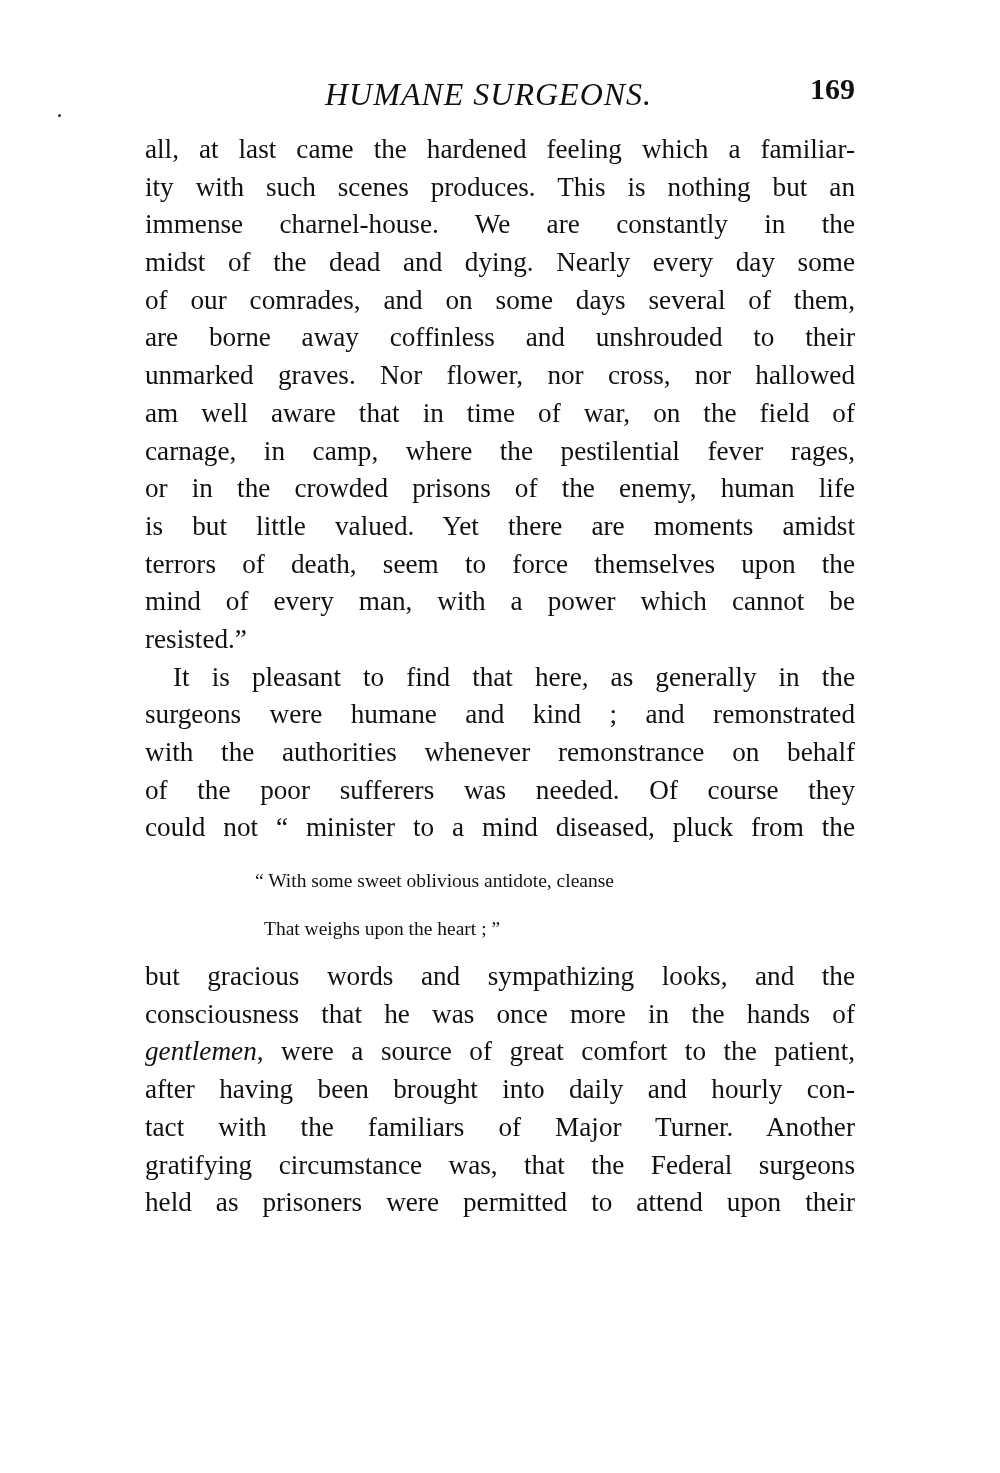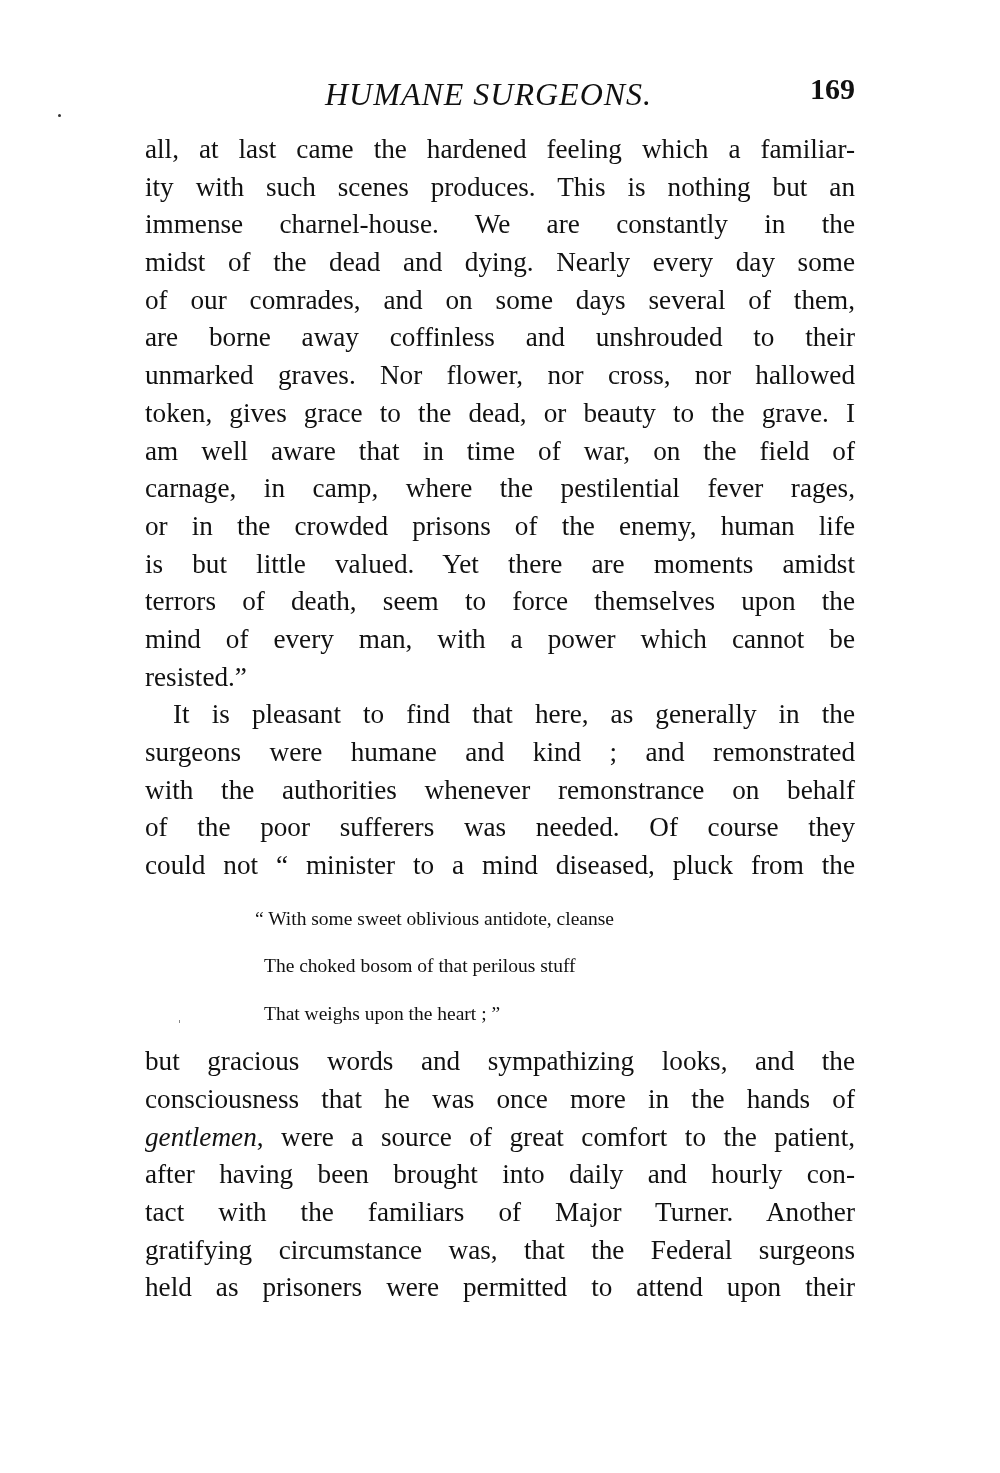--- a/index.html
+++ b/index.html
@@ -30,41 +30,39 @@
 
 <div class="body">
   <div>
     <div class="line">all, at last came the hardened feeling which a familiar-</div>
     <div class="line">ity with such scenes produces. This is nothing but an</div>
     <div class="line">immense charnel-house. We are constantly in the</div>
     <div class="line">midst of the dead and dying. Nearly every day some</div>
     <div class="line">of our comrades, and on some days several of them,</div>
     <div class="line">are borne away coffinless and unshrouded to their</div>
     <div class="line">unmarked graves. Nor flower, nor cross, nor hallowed</div>
-    <div class="line">token, gives grace to the dead, or beauty to the grave. I</div>
     <div class="line">am well aware that in time of war, on the field of</div>
     <div class="line">carnage, in camp, where the pestilential fever rages,</div>
     <div class="line">or in the crowded prisons of the enemy, human life</div>
     <div class="line">is but little valued. Yet there are moments amidst</div>
     <div class="line">terrors of death, seem to force themselves upon the</div>
     <div class="line">mind of every man, with a power which cannot be</div>
     <div class="line last">resisted.”</div>
   </div>
 
   <div>
     <div class="line indent">It is pleasant to find that here, as generally in the</div>
     <div class="line">surgeons were humane and kind ; and remonstrated</div>
     <div class="line">with the authorities whenever remonstrance on behalf</div>
     <div class="line">of the poor sufferers was needed. Of course they</div>
     <div class="line">could not “ minister to a mind diseased, pluck from the</div>
   </div>
 
   <div class="quote">
     <div class="qline">“ With some sweet oblivious antidote, cleanse</div>
-    <div class="qline cont">The choked bosom of that perilous stuff</div>
     <div class="qline cont">That weighs upon the heart ; ”</div>
   </div>
 
   <div>
     <div class="line">but gracious words and sympathizing looks, and the</div>
     <div class="line">consciousness that he was once more in the hands of</div>
     <div class="line"><em>gentlemen</em><span>, were a source of great comfort to the patient,</span></div>
     <div class="line">after having been brought into daily and hourly con-</div>
     <div class="line">tact with the familiars of Major Turner. Another</div>
     <div class="line">gratifying circumstance was, that the Federal surgeons</div>

